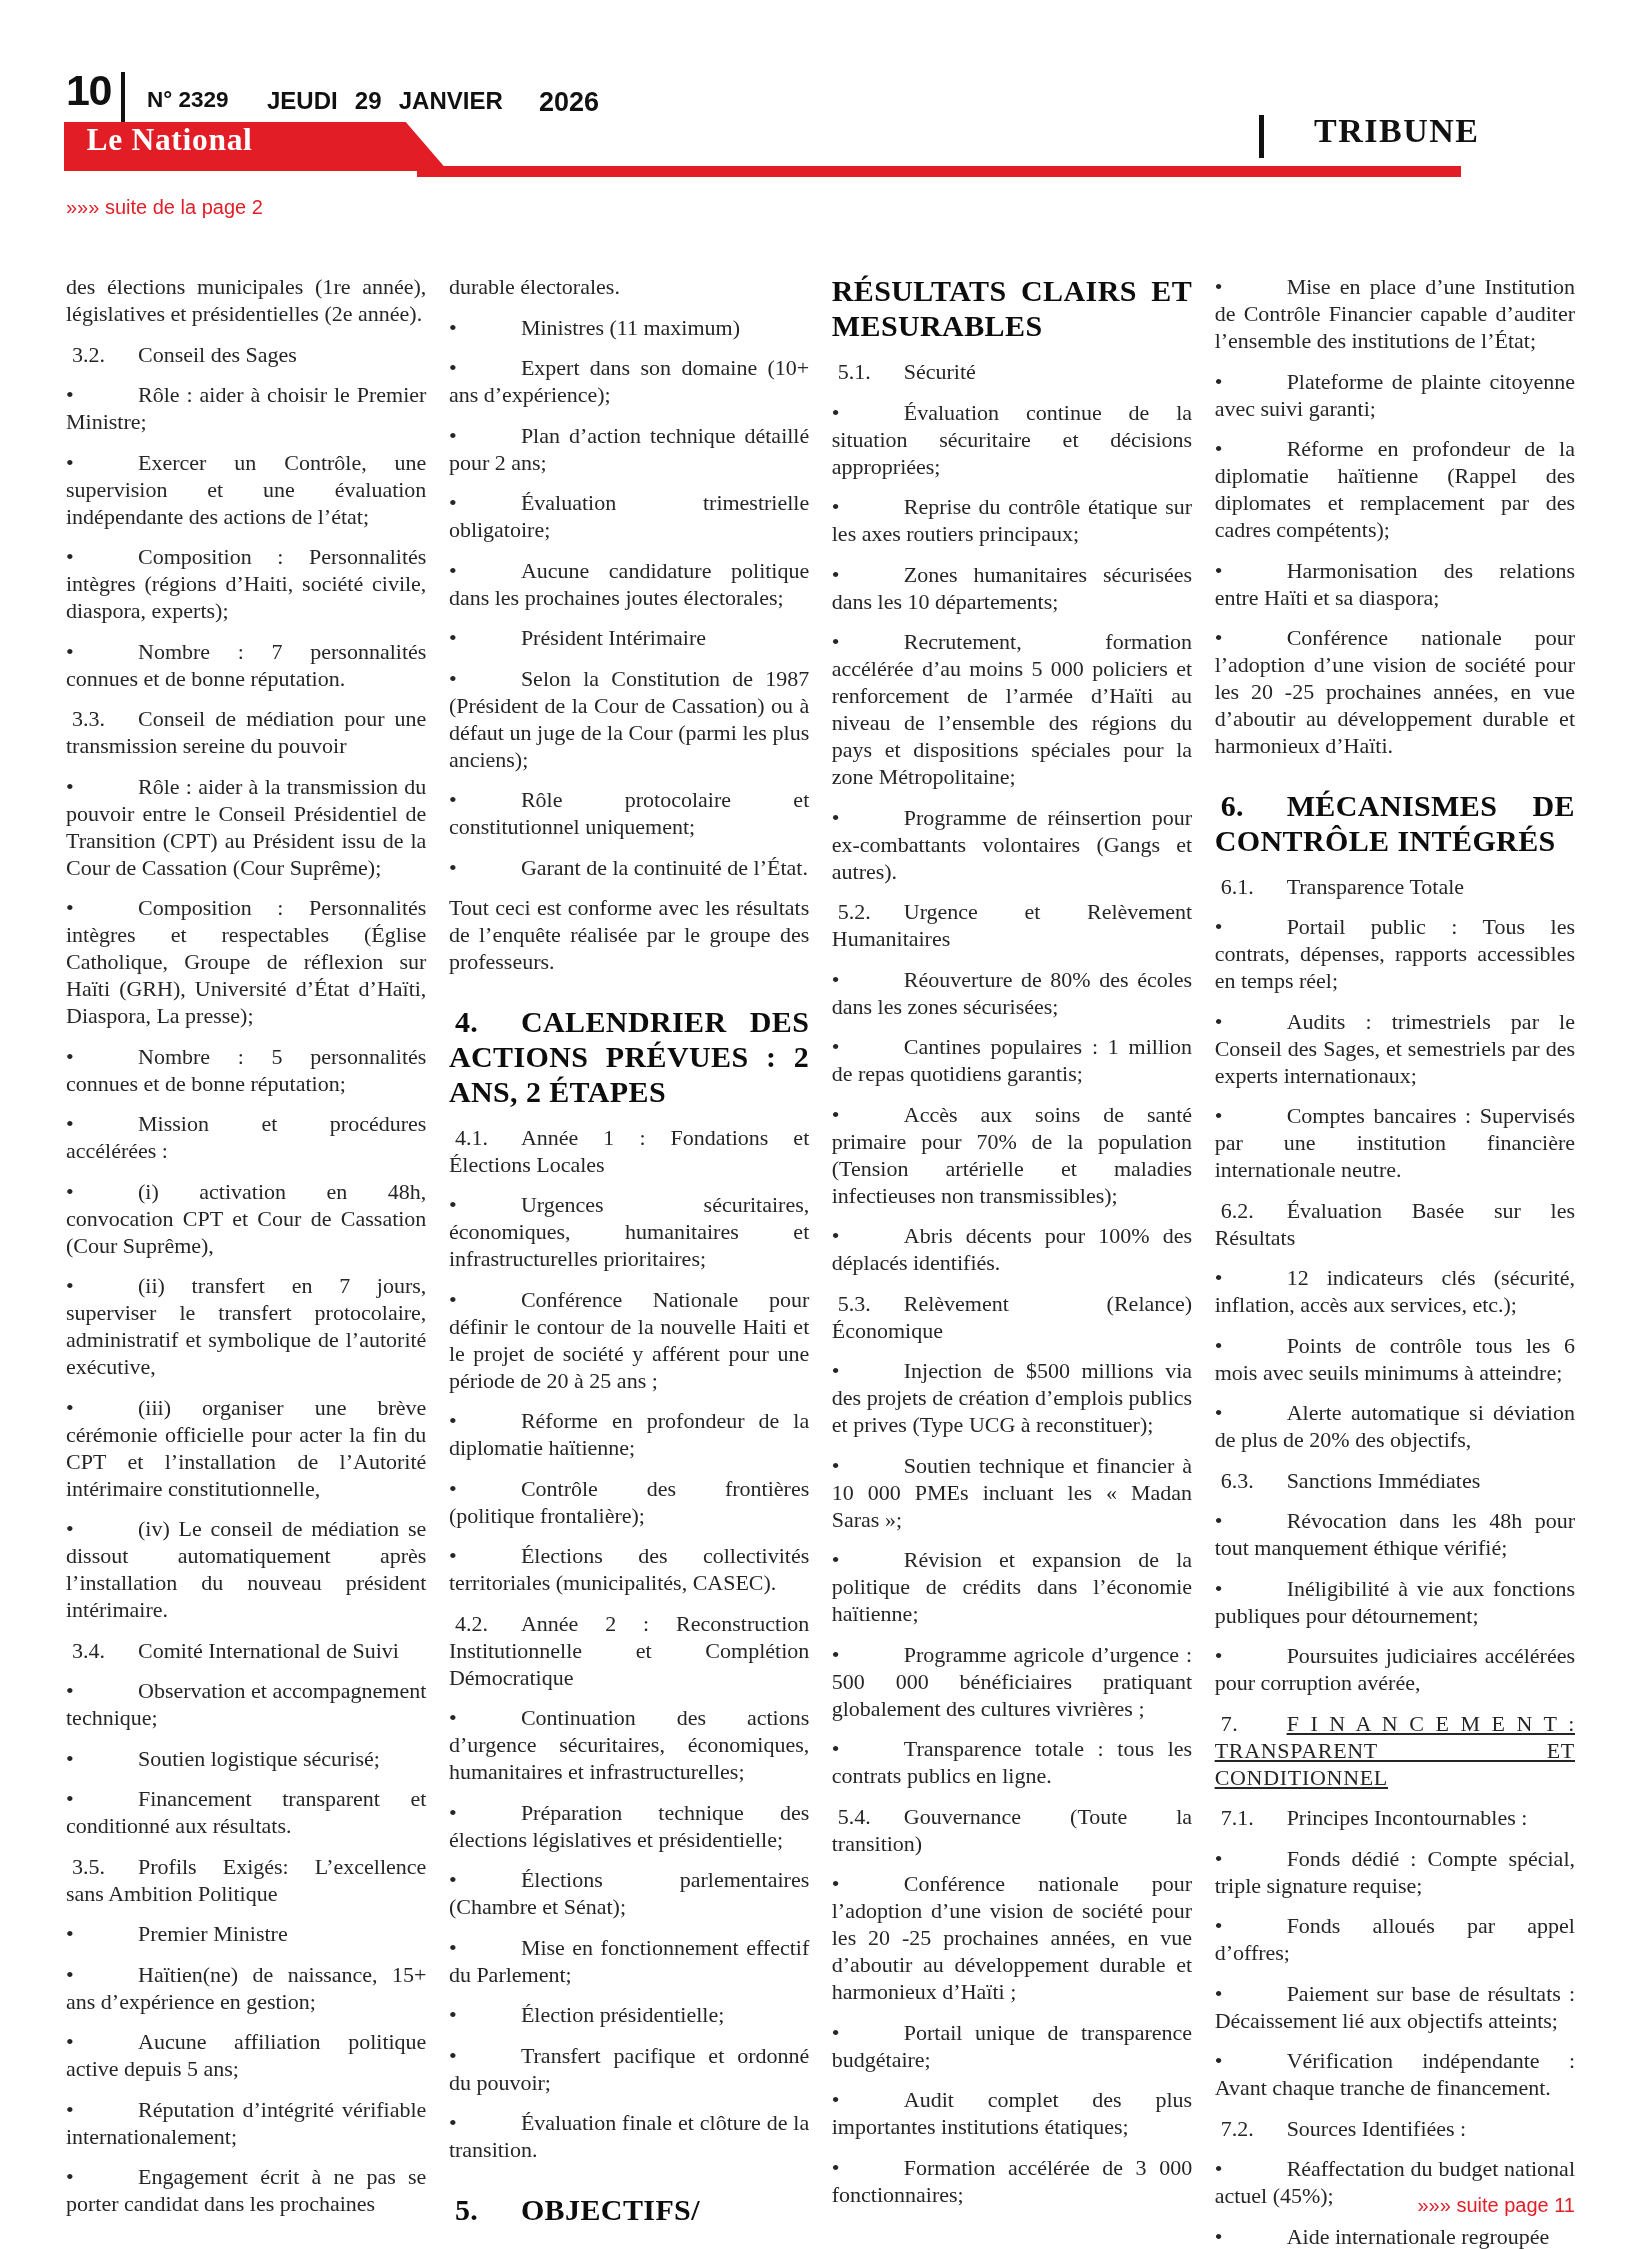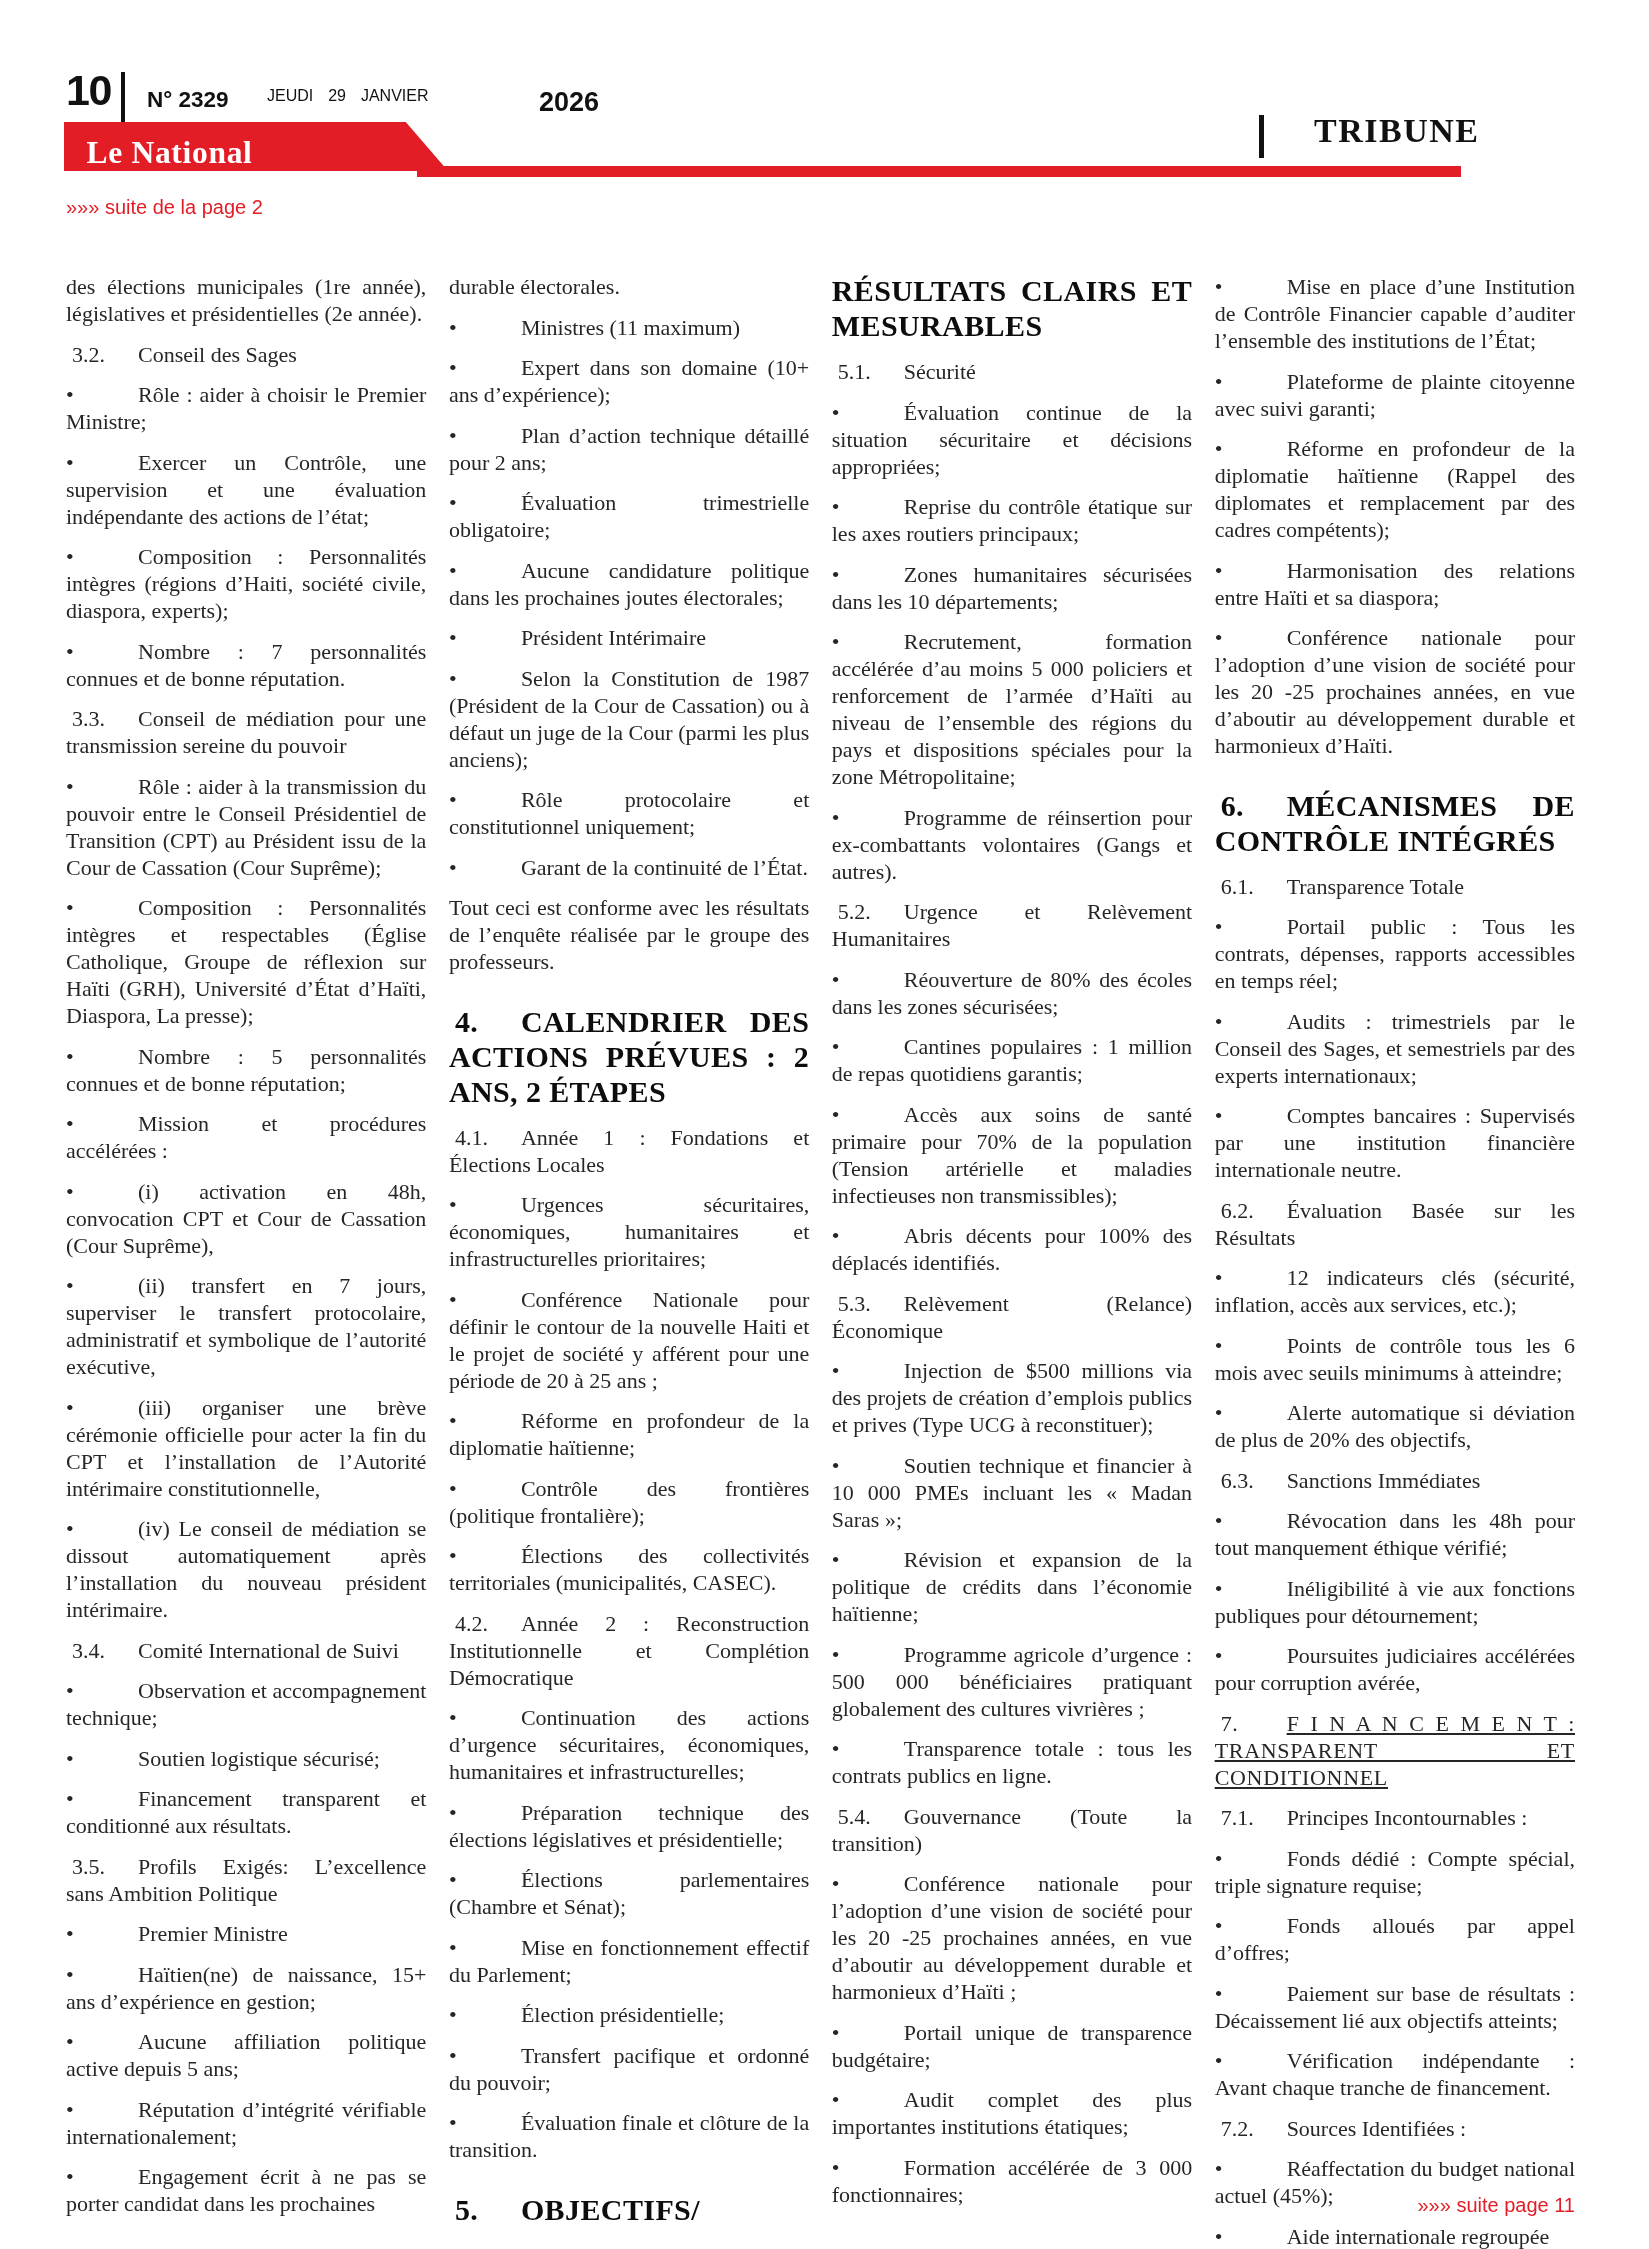--- a/index.html
+++ b/index.html
@@ -5,29 +5,29 @@
   html,body{margin:0;padding:0;background:#ffffff;width:1650px;height:2250px;overflow:hidden;}
   body{font-family:"Liberation Serif", serif;color:#262626;position:relative;}
 
   
   .page-num{position:absolute;left:66px;top:66px;font-family:"Liberation Sans",sans-serif;
     font-weight:700;font-size:43px;letter-spacing:-1.5px;color:#111;}
   .vbar{position:absolute;left:121px;top:72px;width:3.7px;height:55px;background:#111;}
   .issue{position:absolute;left:147px;top:87px;font-family:"Liberation Sans",sans-serif;
     font-weight:700;font-size:22.5px;color:#111;}
   .day{position:absolute;left:267px;top:87px;font-family:"Liberation Sans",sans-serif;
-    font-weight:400;font-size:16px;color:#111;word-spacing:10.5px;}
+    font-weight:700;font-size:24px;color:#111;word-spacing:10.5px;}
   .year{position:absolute;left:539px;top:87px;font-family:"Liberation Sans",sans-serif;
     font-weight:700;font-size:27px;color:#111;}
   .pipe{position:absolute;left:1259px;top:115px;width:4.5px;height:43px;background:#111;}
   .section{position:absolute;left:1314px;top:112px;width:150px;text-align:right;
     font-weight:700;font-size:34px;letter-spacing:1.5px;color:#111;white-space:nowrap;}
 
   .flag{position:absolute;left:64px;top:122px;width:384px;height:49px;
-    clip-path:polygon(0 0,89% 0,100% 100%,0 100%);display:flex;align-items:flex-end;}
+    clip-path:polygon(0 0,89% 0,100% 100%,0 100%);display:flex;align-items:flex-start;}
   .brand{font-weight:700;font-size:31.5px;color:#fff;padding-left:22.5px;letter-spacing:0.7px;}
   .redbar{position:absolute;left:417px;top:166px;width:1044px;height:10.5px;}
 
   .cont-from{position:absolute;left:66px;top:196px;font-family:"Liberation Sans",sans-serif;
     font-size:20px;}
   .cont-to{position:absolute;right:75px;top:2194px;font-family:Liberation Sans, sans-serif;
     font-size:20px;text-align:right;}
 
   
   .content{position:absolute;left:66px;top:258px;width:1509px;

